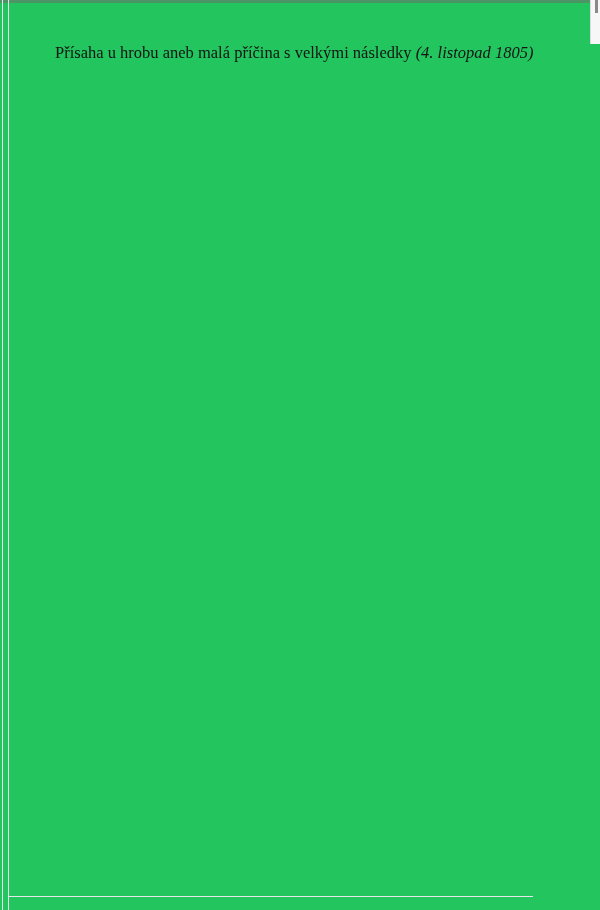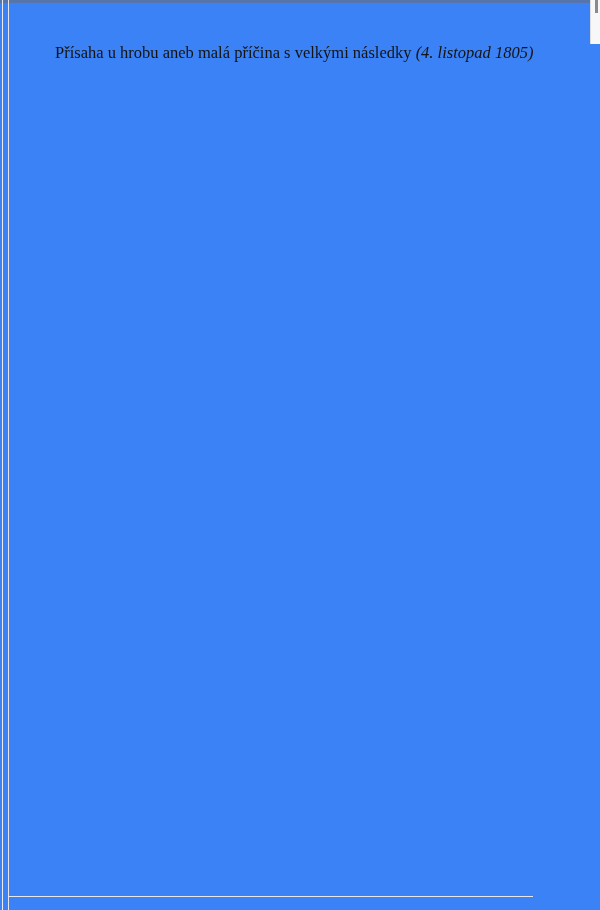--- a/index.html
+++ b/index.html
@@ -4,21 +4,21 @@
 <style>
   html, body { margin: 0; padding: 0; }
   body {
     width: 600px; height: 910px;
     background: #ffffff;
     font-family: "Liberation Serif", serif;
   }
   .page {
     position: relative;
     width: 600px; height: 910px;
-    background: #3b82f6;
+    background: #22c55e;
     overflow: hidden;
     color: #141414;
   }
   
   .edge { position: absolute; pointer-events: none; }
   .edge-top    { left: 0; top: 0; width: 600px; height: 3px; background: #6e6e6e; opacity: .55; }
   .edge-left-outer { left: 2px; top: 0; width: 1px; height: 910px; background: #ececef; }
   .edge-left   { left: 8px; top: 0; width: 1px; height: 910px; background: #e4e4e8; }
   .edge-right  { left: 590px; top: 0; width: 1px; height: 910px; background: #dcdcdf; }
   .edge-right-strip { left: 591px; top: 0; width: 9px; height: 910px; background: #f7f7f8; }

